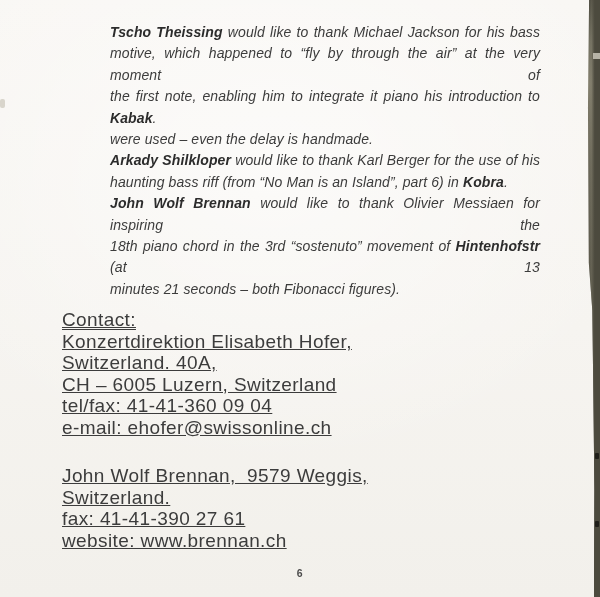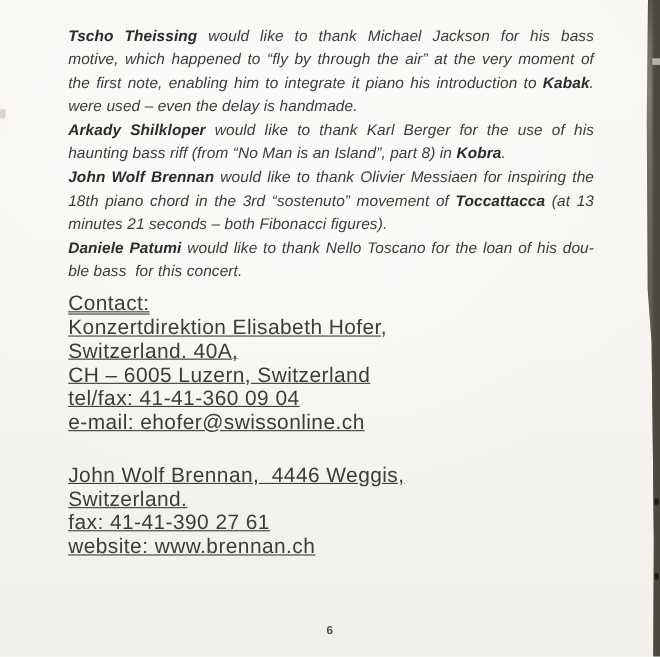--- a/index.html
+++ b/index.html
@@ -21,21 +21,21 @@
   }
 
   
   .acks {
     font-style: italic;
     font-size: 14px;
     line-height: 21.4px;
     letter-spacing: 0.1px;
   }
   .para { margin: 0; }
-  .line { white-space: pre-wrap; }
+  .line { white-space: pre-wrap; margin-left: 48px; }
   .line.j {
     white-space: normal;
     text-align: justify;
     text-align-last: justify;
     text-justify: inter-word;
   }
   .b { font-weight: bold; color: #2c2c2c; }
 
   
   .contact {
@@ -102,46 +102,42 @@
 
     <section class="acks">
         <div class="para">
           <div class="line j"><span class="b">Tscho Theissing</span><span> would like to thank Michael Jackson for his bass</span></div>
           <div class="line j"><span>motive, which happened to “fly by through the air” at the very moment of</span></div>
           <div class="line j"><span>the first note, enabling him to integrate it piano his introduction to </span><span class="b">Kabak</span><span>.</span></div>
           <div class="line"><span>were used – even the delay is handmade.</span></div>
         </div>
         <div class="para">
           <div class="line j"><span class="b">Arkady Shilkloper</span><span> would like to thank Karl Berger for the use of his</span></div>
-          <div class="line"><span>haunting bass riff (from “No Man is an Island”, part 8) in </span><span class="b">Kobra</span><span>.</span></div>
+          <div class="line"><span>haunting bass riff (from “No Man is an Island”, part 6) in </span><span class="b">Kobra</span><span>.</span></div>
         </div>
         <div class="para">
           <div class="line j"><span class="b">John Wolf Brennan</span><span> would like to thank Olivier Messiaen for inspiring the</span></div>
-          <div class="line j"><span>18th piano chord in the 3rd “sostenuto” movement of </span><span class="b">Toccattacca</span><span> (at 13</span></div>
+          <div class="line j"><span>18th piano chord in the 3rd “sostenuto” movement of </span><span class="b">Hintenhofstr</span><span> (at 13</span></div>
           <div class="line"><span>minutes 21 seconds – both Fibonacci figures).</span></div>
-        </div>
-        <div class="para">
-          <div class="line j"><span class="b">Daniele Patumi</span><span> would like to thank Nello Toscano for the loan of his dou-</span></div>
-          <div class="line"><span>ble bass  for this concert.</span></div>
         </div>
       </section>
 
     <section class="contact">
       <div class="heading">Contact:</div>
       <div>
           <div class="cline">Konzertdirektion Elisabeth Hofer,</div>
           <div class="cline">Switzerland. 40A,</div>
           <div class="cline">CH – 6005 Luzern, Switzerland</div>
           <div class="cline">tel/fax: 41-41-360 09 04</div>
           <div class="cline">e-mail: ehofer@swissonline.ch</div>
         </div>
     </section>
 
     <section class="contact brennan">
-        <div class="cline">John Wolf Brennan,  4446 Weggis,</div>
+        <div class="cline">John Wolf Brennan,  9579 Weggis,</div>
         <div class="cline">Switzerland.</div>
         <div class="cline">fax: 41-41-390 27 61</div>
         <div class="cline">website: www.brennan.ch</div>
       </section>
 
   </main>
 
   <div class="pagenum">6</div>
 
   <div class="edge">

